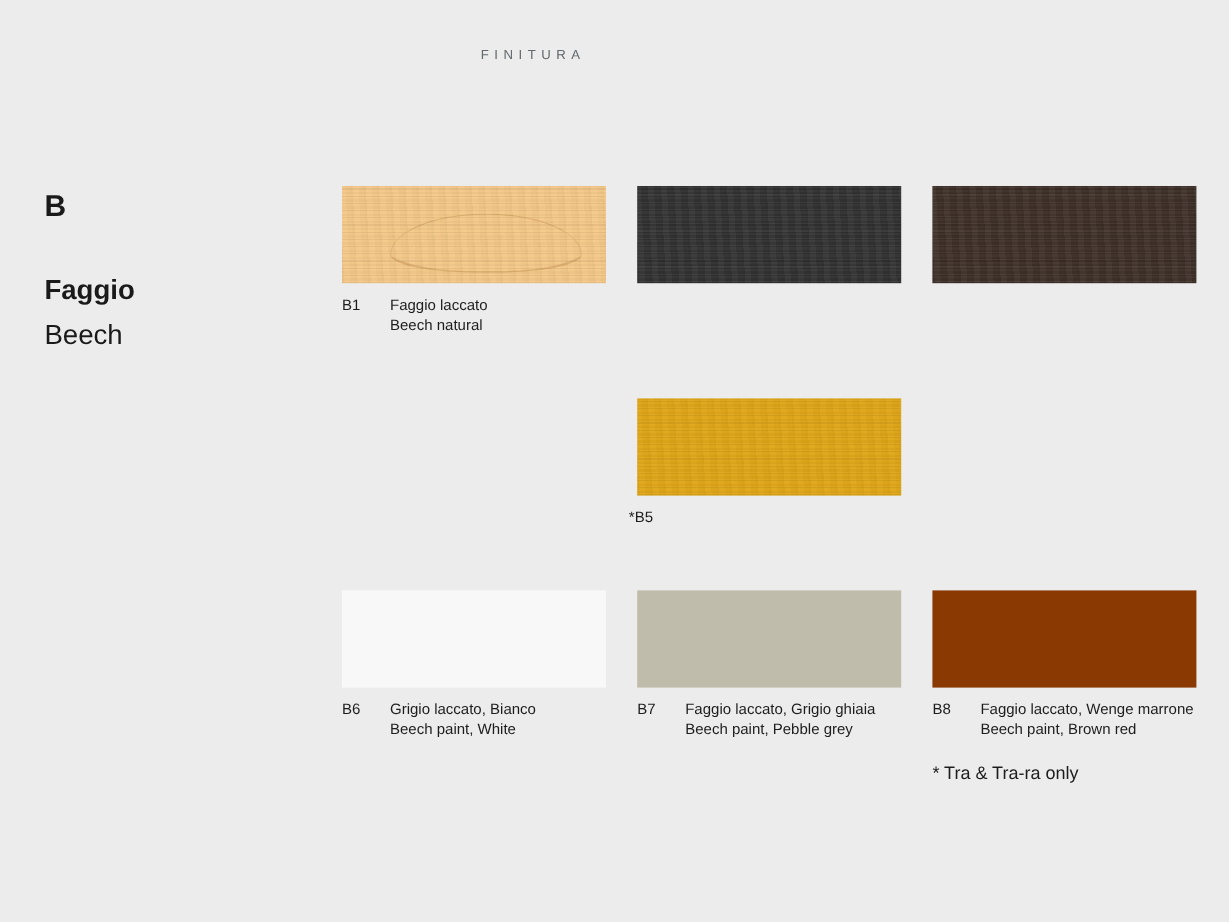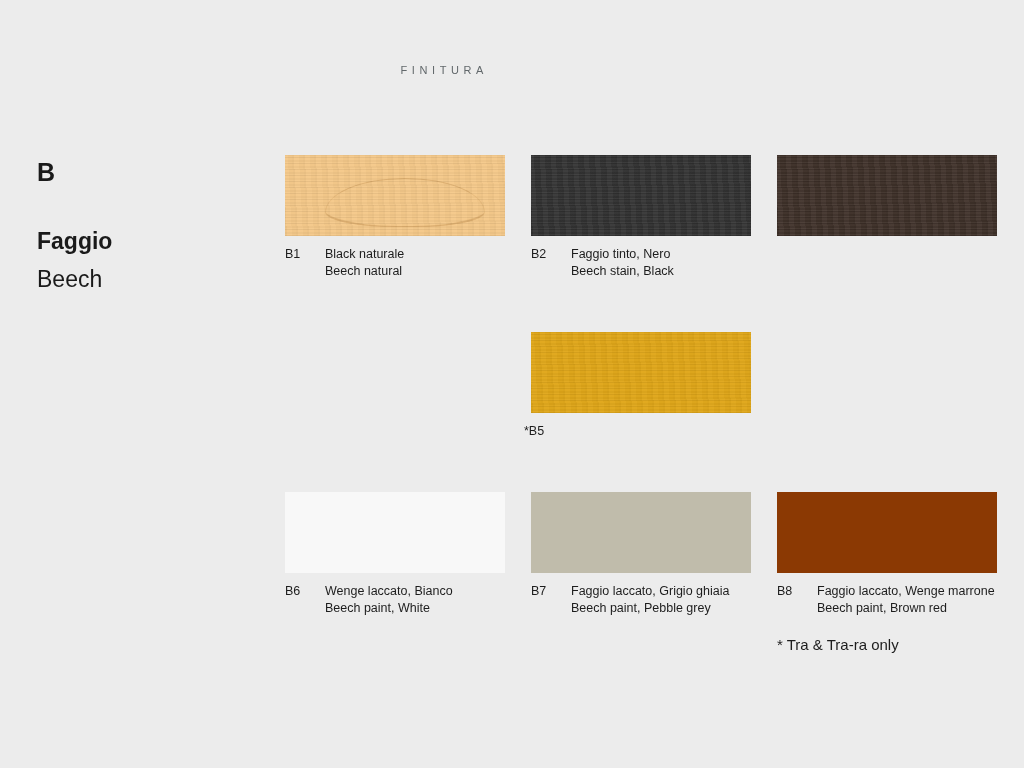--- a/index.html
+++ b/index.html
@@ -13,21 +13,21 @@
     background: #ececec;
     font-family: "Liberation Sans", sans-serif;
     color: #1d1d1d;
     overflow: hidden;
     position: relative;
   }
 
   
   .page-header {
     position: absolute;
-    top: 64px;
+    top: 40px;
     left: 0;
     width: 884px;
     text-align: center;
   }
   .page-header .title {
     font-size: 11px;
     letter-spacing: 4.6px;
     color: #62686b;
     font-weight: 400;
     text-indent: 4.6px;
@@ -195,35 +195,28 @@
 
 <div class="swatch-grid">
 
   <div class="grid-row">
 
     <div class="grid-cell">
       <div class="swatch-chip grain grain-soft figure" style="background:#f5c98a;"></div>
       <div class="swatch-caption">
         <span class="swatch-code">B1</span>
         <span class="swatch-names">
-          <span class="swatch-name-it">Black naturale</span>
+          <span class="swatch-name-it">Faggio laccato</span>
           <span class="swatch-name-en">Beech natural</span>
         </span>
       </div>
     </div>
 
     <div class="grid-cell">
       <div class="swatch-chip grain grain-strong" style="background:#343434;"></div>
-      <div class="swatch-caption">
-        <span class="swatch-code">B2</span>
-        <span class="swatch-names">
-          <span class="swatch-name-it">Faggio tinto, Nero</span>
-          <span class="swatch-name-en">Beech stain, Black</span>
-        </span>
-      </div>
     </div>
 
     <div class="grid-cell">
       <div class="swatch-chip grain grain-strong" style="background:#40322a;"></div>
     </div>
 
   </div>
 
   <div class="grid-row">
 
@@ -244,21 +237,21 @@
 
   </div>
 
   <div class="grid-row">
 
     <div class="grid-cell">
       <div class="swatch-chip" style="background:#f8f8f8;"></div>
       <div class="swatch-caption">
         <span class="swatch-code">B6</span>
         <span class="swatch-names">
-          <span class="swatch-name-it">Wenge laccato, Bianco</span>
+          <span class="swatch-name-it">Grigio laccato, Bianco</span>
           <span class="swatch-name-en">Beech paint, White</span>
         </span>
       </div>
     </div>
 
     <div class="grid-cell">
       <div class="swatch-chip" style="background:#c0bcab;"></div>
       <div class="swatch-caption">
         <span class="swatch-code">B7</span>
         <span class="swatch-names">

